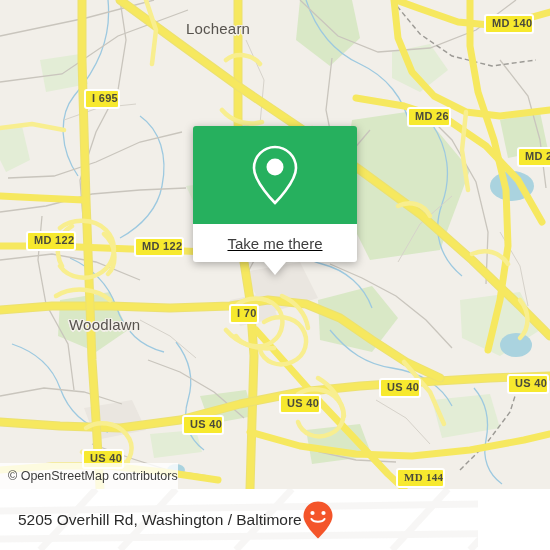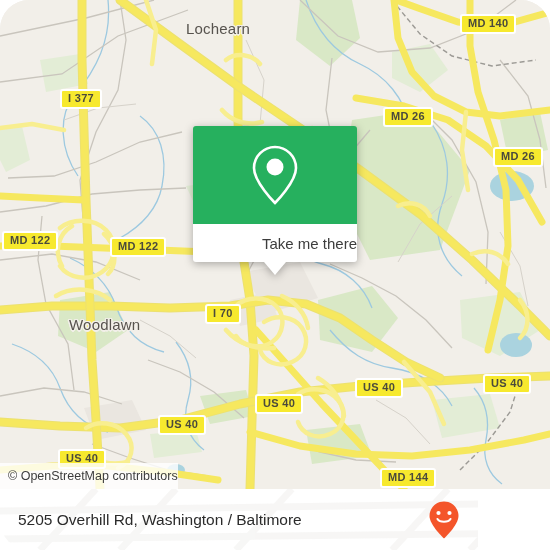--- a/index.html
+++ b/index.html
@@ -9,21 +9,20 @@
   }
   body {
     font-family: "Liberation Sans", sans-serif;
   }
   #screen {
     position: relative;
     width: 550px;
     height: 550px;
     overflow: hidden;
     background: #ffffff;
-    border-radius: 29px;
   }
 
   
   #map {
     position: absolute;
     left: 0; top: 0;
     width: 550px;
     height: 489px;
     overflow: hidden;
     background: #f2efe9;
@@ -54,25 +53,26 @@
   
   .shield {
     position: absolute;
     background: #f7e92e;
     border: 2px solid #ffffff;
     border-radius: 3px;
     color: #4a4a3c;
     font-size: 11px;
     font-weight: bold;
     font-family: "Liberation Sans", sans-serif;
-    padding: 1px 6px 2px 6px;
+    padding: 1px 0 2px 6px;
     line-height: 13px;
     white-space: nowrap;
     box-sizing: border-box;
     letter-spacing: 0.3px;
+    margin-left: 24px;
   }
 
   
   #callout {
     position: absolute;
     left: 193px;
     top: 126px;
     width: 164px;
     filter: drop-shadow(0 2px 4px rgba(0,0,0,0.30));
   }
@@ -83,21 +83,22 @@
     display: flex;
     align-items: center;
     justify-content: center;
   }
   #callout-foot {
     height: 38px;
     background: #ffffff;
     border-radius: 0 0 3px 3px;
     display: flex;
     align-items: center;
-    justify-content: flex-end;
+    justify-content: center;
+    text-decoration: underline;
   }
   #callout-foot-label {
     color: #3d3d3d;
     font-size: 15px;
     font-family: "Liberation Sans", sans-serif;
   }
   #callout-tail {
     position: absolute;
     left: 50%;
     top: 136px;
@@ -127,21 +128,20 @@
   
   #footer {
     position: absolute;
     left: 0;
     top: 489px;
     width: 478px;
     height: 61px;
     background: #ffffff;
     display: flex;
     align-items: center;
-    justify-content: space-between;
     padding: 0 18px;
     box-sizing: border-box;
     overflow: hidden;
   }
   
   #footer-watermark {
     position: absolute;
     left: 0; top: 0;
     width: 550px; height: 61px;
     opacity: 0.55;
@@ -313,32 +313,32 @@
       <path class="sec" d="M146 0 L156 30 L152 64"></path>
       <path class="sec" d="M312 128 L330 160 L336 196"></path>
       <path class="sec" d="M404 362 L430 392 L444 424"></path>
       <path class="sec" d="M466 112 L462 150 L468 190"></path>
     </svg>
 
     <div class="place-label" style="left:186px; top:20px;">Lochearn</div>
     <div class="place-label" style="left:37px; top:316px;margin-left:32px;">Woodlawn</div>
 
     <div class="shield" style="left:460px; top:14px;">MD 140</div>
-    <div class="shield" style="left:60px; top:89px;">I 377</div>
+    <div class="shield" style="left:60px; top:89px;">I 695</div>
     <div class="shield" style="left:383px; top:107px;">MD 26</div>
     <div class="shield" style="left:493px; top:147px;">MD 26</div>
     <div class="shield" style="left:2px; top:231px;">MD 122</div>
     <div class="shield" style="left:110px; top:237px;">MD 122</div>
     <div class="shield" style="left:205px; top:304px;text-align:center;">I 70</div>
     <div class="shield" style="left:355px; top:378px;">US 40</div>
     <div class="shield" style="left:483px; top:374px;">US 40</div>
     <div class="shield" style="left:255px; top:394px;">US 40</div>
     <div class="shield" style="left:158px; top:415px;">US 40</div>
     <div class="shield" style="left:58px; top:449px;">US 40</div>
-    <div class="shield" style="left:380px; top:468px;">MD 144</div>
+    <div class="shield" style="left:372px; top:468px;font-family:Liberation Serif, serif;">MD 144</div>
 
     <div id="callout">
       <div id="callout-head">
         <svg width="50" height="62" viewBox="0 0 50 62">
           <path d="M25 3 C13.4 3 4 12.4 4 24 C4 38 25 59 25 59 C25 59 46 38 46 24 C46 12.4 36.6 3 25 3 Z" fill="none" stroke="#ffffff" stroke-width="2.6"></path>
           <circle cx="25" cy="23" r="8.5" fill="#ffffff"></circle>
         </svg>
       </div>
       <div id="callout-foot">
         <span id="callout-foot-label">Take me there</span>

